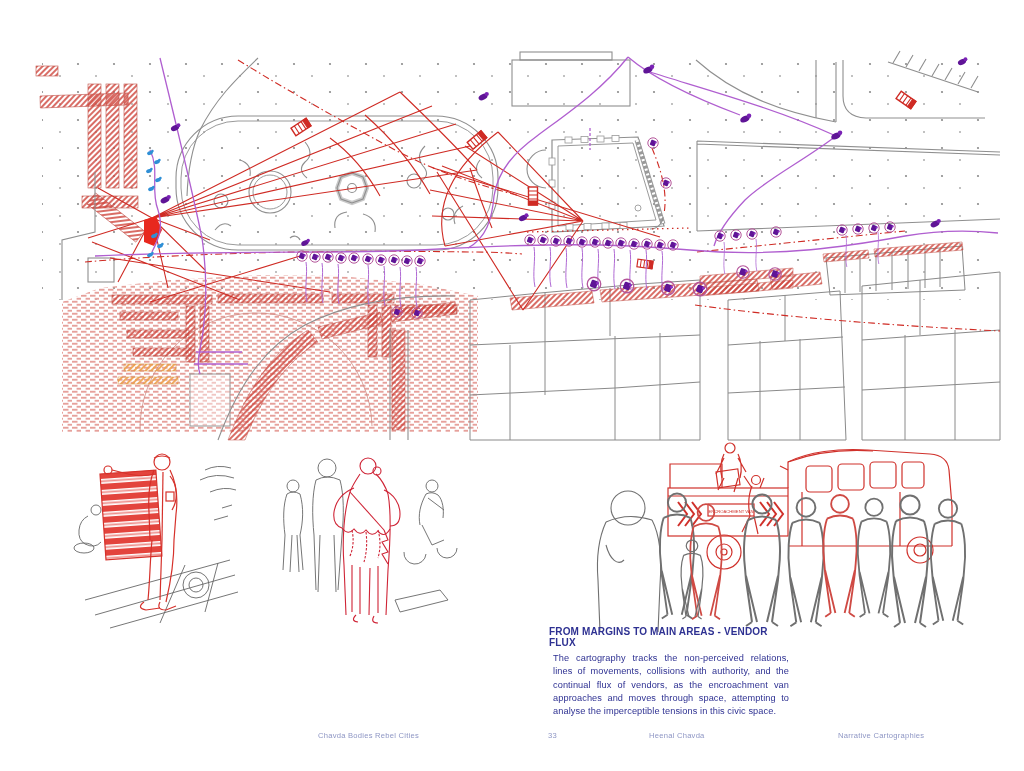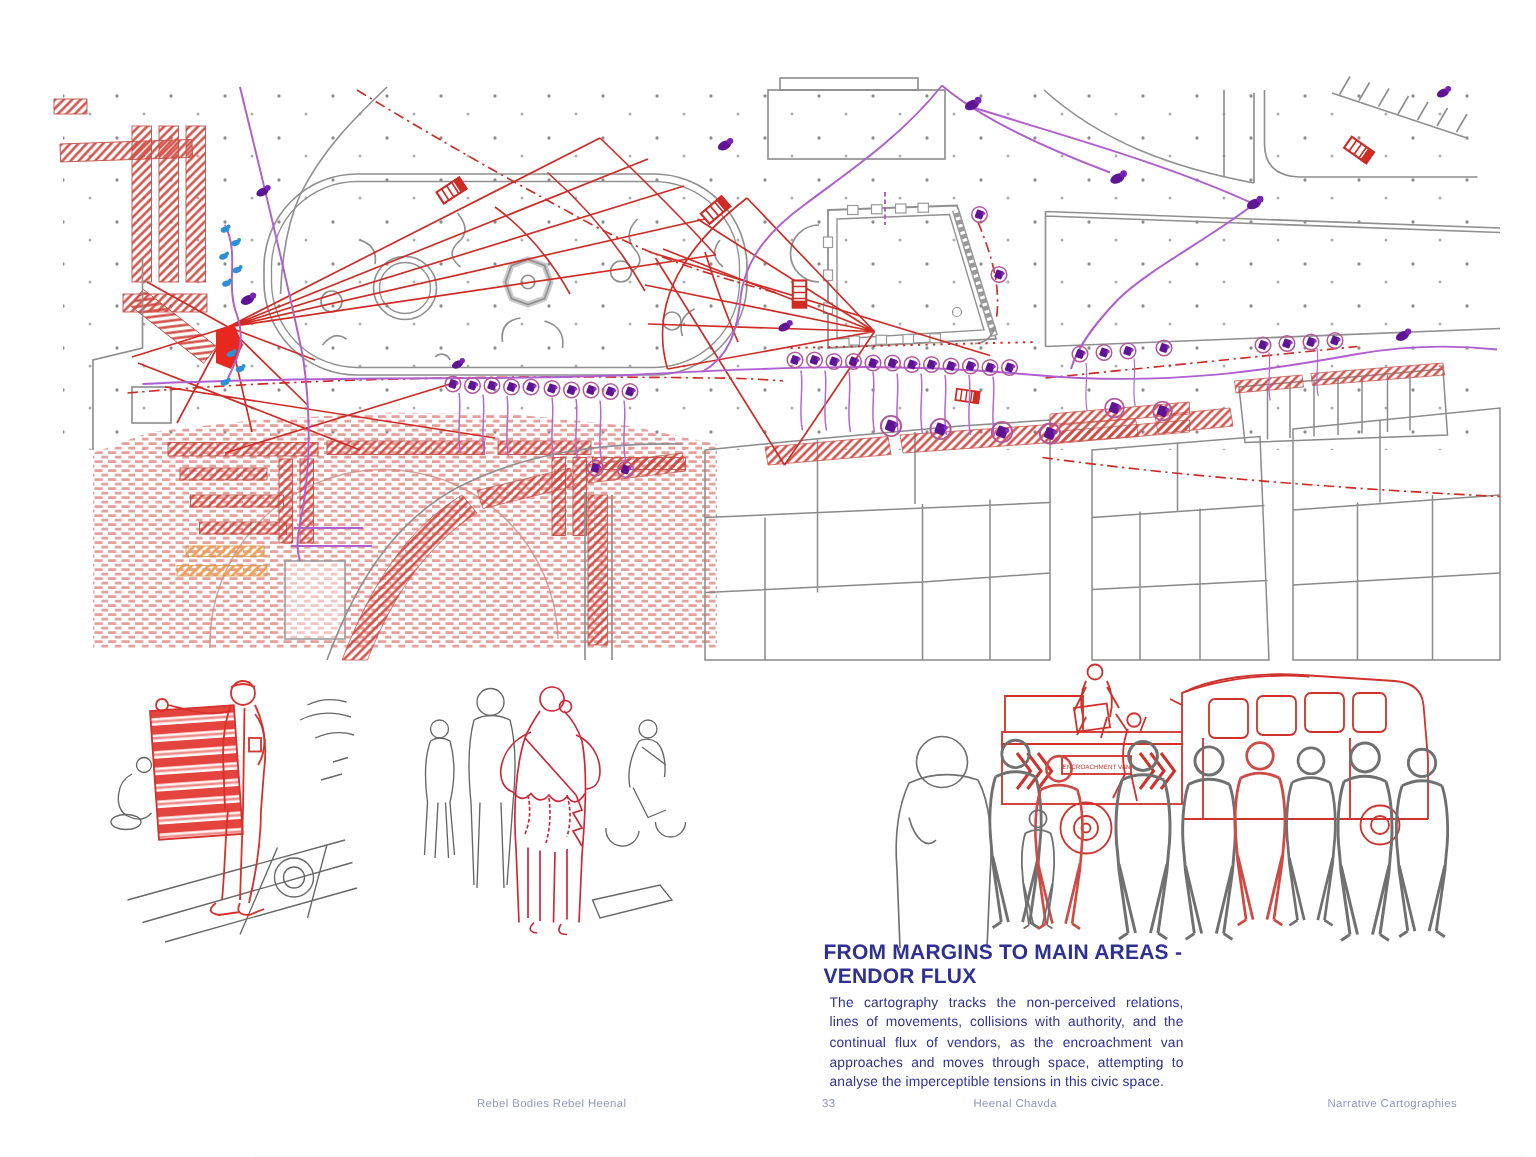--- a/index.html
+++ b/index.html
@@ -2,26 +2,26 @@
 <html><head>
 <meta charset="utf-8">
 <style>
   html,body{margin:0;padding:0;background:#e9e9e9;}
   .page{position:relative;width:1024px;height:771px;background:#ffffff;overflow:hidden;
         font-family:"Liberation Sans",sans-serif;}
   svg{position:absolute;left:0;display:block;}
   #map-svg{top:0;}
   #ill-svg{top:440px;}
   .caption{position:absolute;left:549px;top:626px;width:244px;color:#2e3192;}
-  .caption h3{margin:0 0 3px 0;font-size:14px;font-weight:bold;letter-spacing:.15px;}
+  .caption h3{margin:0 0 3px 0;font-size:10px;font-weight:bold;letter-spacing:.15px;}
   .caption p{margin:4px;font-size:9.2px;line-height:1.44;text-align:justify;letter-spacing:.1px;}
   .footer{position:absolute;top:731px;left:0;width:1024px;height:14px;color:#8e96c4;
           font-size:7.6px;letter-spacing:.25px;}
   .footer span{position:absolute;top:0;white-space:nowrap;}
-  .f-book{left:318px;} .f-page{left:548px;} .f-author{left:632px;margin-left:17px;} .f-section{left:885px;}
+  .f-book{left:318px;} .f-page{left:548px;} .f-author{left:632px;margin-left:17px;} .f-section{left:838px;}
 </style>
 </head>
 <body>
 
 <div class="page">
 
 <svg id="map-svg" width="1024" height="445" viewBox="0 0 1024 445">
   <defs>
     <pattern id="dots" width="36" height="28" patternUnits="userSpaceOnUse">
       <circle cx="6" cy="8" r="1.1" fill="#5a5a5a" opacity=".7"></circle>
@@ -434,19 +434,19 @@
     </g>
   </g>
 </svg>
 
 <div class="caption">
   <h3>FROM MARGINS TO MAIN AREAS - VENDOR FLUX</h3>
   <p>The cartography tracks the non-perceived relations, lines of movements, collisions with authority, and the continual flux of vendors, as the encroachment van approaches and moves through space, attempting to analyse the imperceptible tensions in this civic space.</p>
 </div>
 
 <div class="footer">
-  <span class="f-book">Rebel Bodies Rebel Heenal</span>
+  <span class="f-book">Chavda Bodies Rebel Cities</span>
   <span class="f-page">33</span>
   <span class="f-author">Heenal Chavda</span>
   <span class="f-section">Narrative Cartographies</span>
 </div>
 
 </div>
 
 </body></html>

